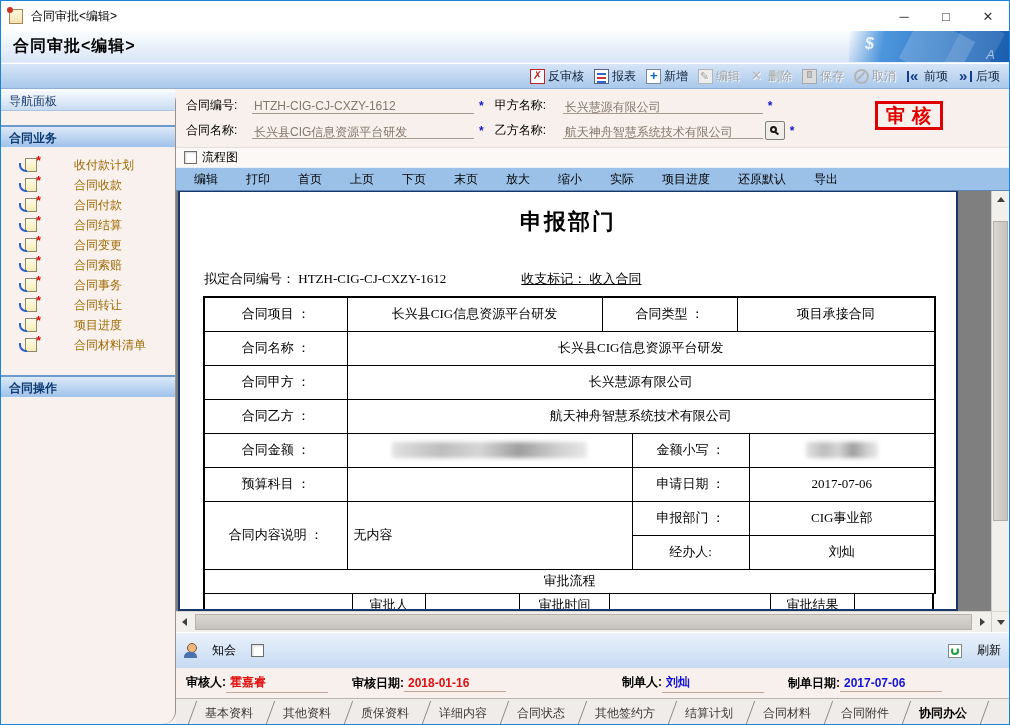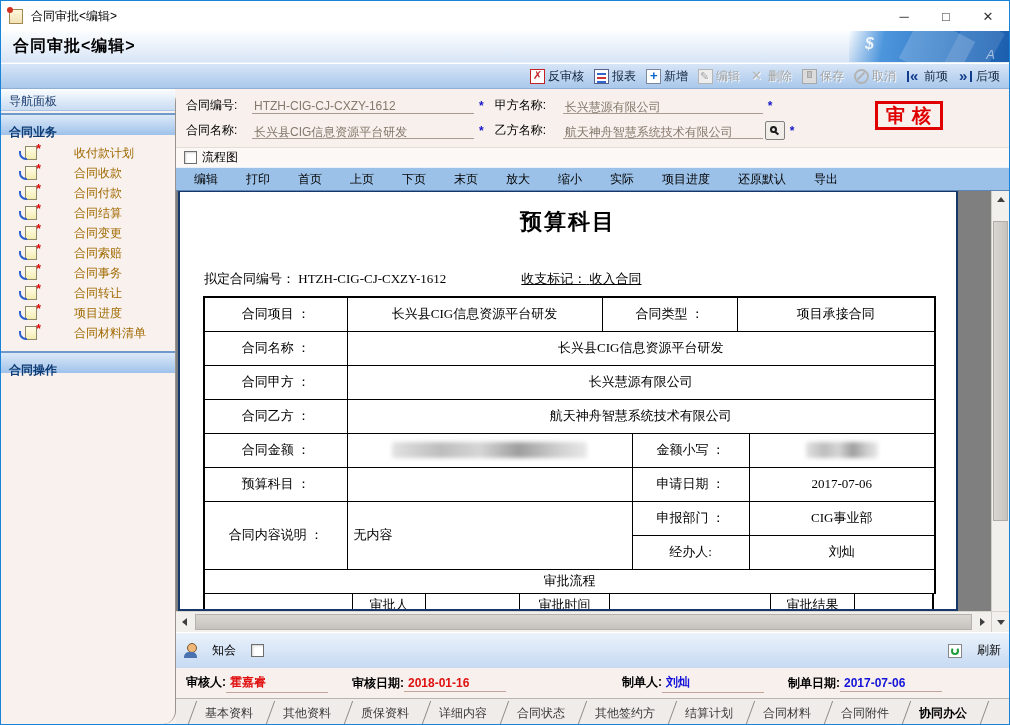--- a/index.html
+++ b/index.html
@@ -46,21 +46,21 @@
   .ico-prev-item::before,.ico-next-item::before{content:'';position:absolute;top:2px;bottom:2px;width:2px;background:#123C8C;}
   .ico-prev-item::before{left:1px;}
   .ico-next-item::before{right:1px;}
   .ico-prev-item::after{content:'«';color:#123C8C;font-size:15px;font-weight:bold;position:absolute;left:4px;top:-2px;}
   .ico-next-item::after{content:'»';color:#123C8C;font-size:15px;font-weight:bold;position:absolute;left:1px;top:-2px;}
   
   .body{flex:1;display:flex;min-height:0;}
   
   .sidebar{width:175px;flex:none;background:#F8F1EE;border-right:1px solid #9A938C;display:flex;flex-direction:column;border-radius:13px;}
   .nav-header{height:22px;flex:none;background:linear-gradient(#FBFDFF,#C9DCF3);color:#1D3E6E;padding:4px 8px 0;border-bottom:1px solid #A9C4E4;}
-  .section-header{height:22px;flex:none;background:linear-gradient(#DCE9F8,#9FC2EA);border-top:2px solid #6E99CC;color:#0E3B73;font-weight:bold;padding:9px 8px 0;margin-top:2px;}
+  .section-header{height:22px;flex:none;background:linear-gradient(#DCE9F8,#9FC2EA);border-top:2px solid #6E99CC;color:#0E3B73;font-weight:bold;padding:3px 8px 0;margin-top:14px;}
   .side-list{padding:8px 0 6px 18px;}
   .side-item{height:20px;display:flex;align-items:center;cursor:pointer;gap:23px;}
   .side-label{color:#A06A00;margin-left:0;}
   .doc-ico{width:12px;height:14px;background:linear-gradient(#FFFDE8,#F5ECB2);border:1px solid #8A8A6A;position:relative;margin:0 14px 0 6px;flex:none;}
   .doc-ico::before{content:'*';color:#E00000;position:absolute;top:-5px;right:-5px;font-size:12px;font-weight:bold;}
   .doc-ico::after{content:'';position:absolute;left:-7px;bottom:-1px;width:6px;height:7px;border-left:2px solid #2B5FD0;border-bottom:2px solid #2B5FD0;border-radius:0 0 0 7px;}
   .op-ico{width:13px;height:15px;background:#fff;border:1px solid #566B85;position:relative;margin:0 13px 0 5px;flex:none;}
   .op-ico::before{content:'';position:absolute;left:2px;right:2px;top:3px;height:1px;background:#6699CC;box-shadow:0 3px 0 #6699CC,0 6px 0 #6699CC;}
   .op-invalid::after{content:'✗';color:#2255CC;position:absolute;right:-6px;bottom:-5px;font-weight:bold;font-size:11px;}
   .op-terminate::after{content:'–';color:#fff;background:#E03030;border-radius:50%;width:10px;height:10px;font-size:9px;line-height:9px;text-align:center;position:absolute;right:-6px;bottom:-4px;}
@@ -291,21 +291,21 @@
           <span class="pt-btn">放大</span>
           <span class="pt-btn">缩小</span>
           <span class="pt-btn">实际</span>
           <span class="pt-btn">项目进度</span>
           <span class="pt-btn">还原默认</span>
           <span class="pt-btn">导出</span>
         </div>
 
       <div class="viewer">
         <div class="page">
-          <div class="doc-title">预算科目</div>
+          <div class="doc-title">申报部门</div>
           <div class="doc-meta">
             <span class="m-left"><span>拟定合同编号：</span>&nbsp;<span>HTZH-CIG-CJ-CXZY-1612</span></span>
             <span class="m-right"><span>收支标记：</span>&nbsp;<span>收入合同</span></span>
           </div>
           <table class="doc-table">
             <colgroup>
               <col style="width:143px">
                 <col style="width:255px">
                 <col style="width:30px">
               <col style="width:105px">

